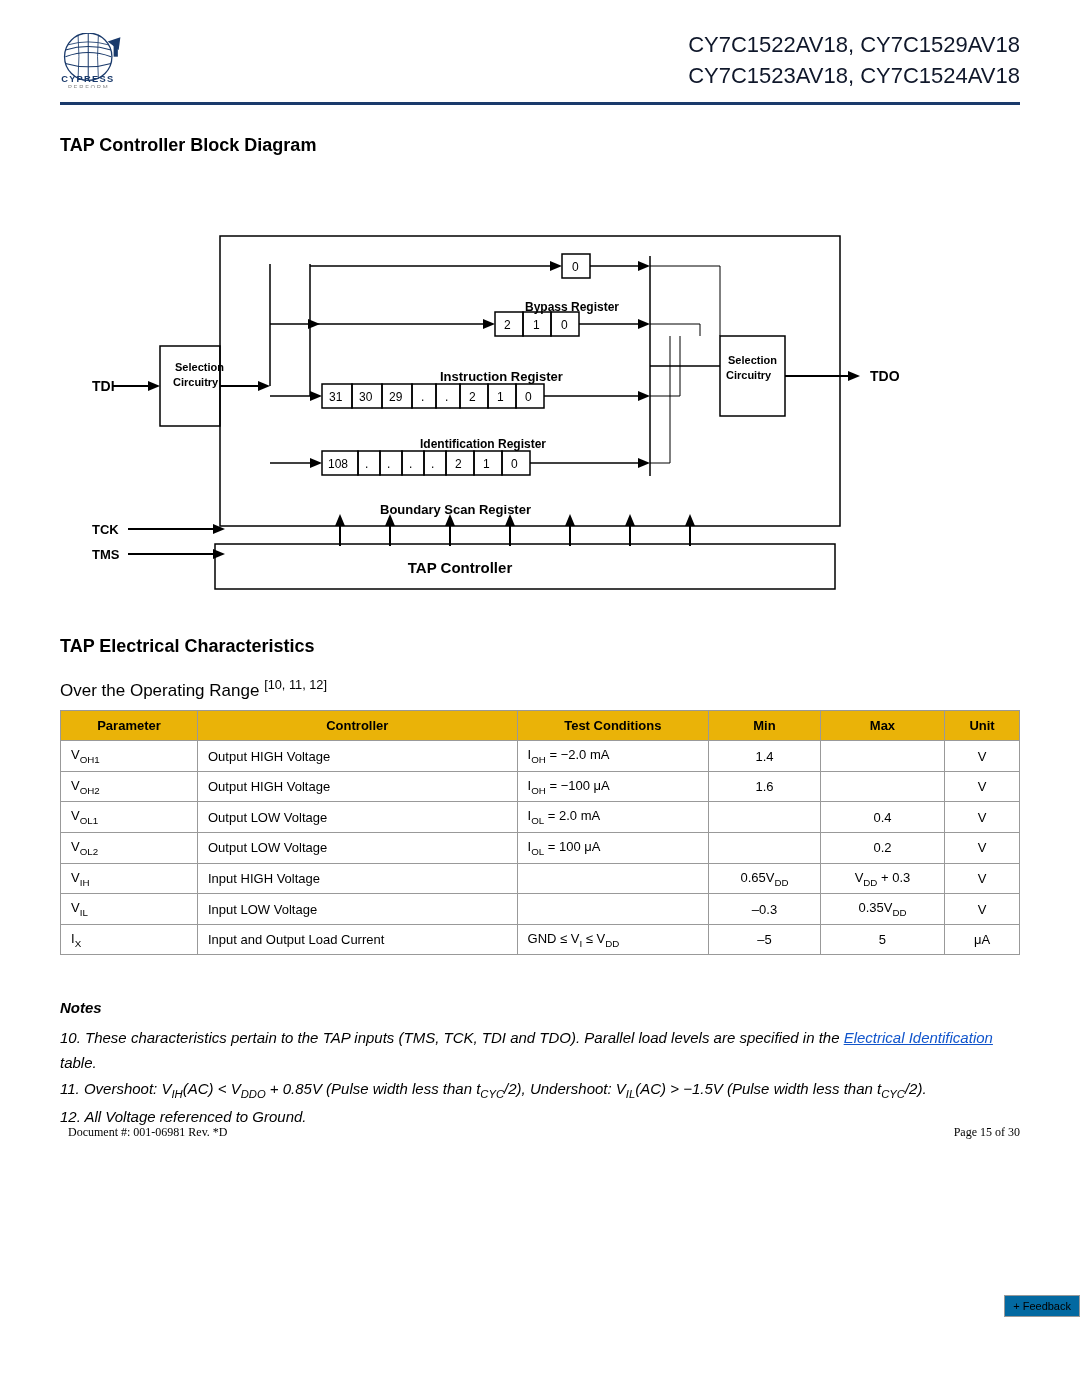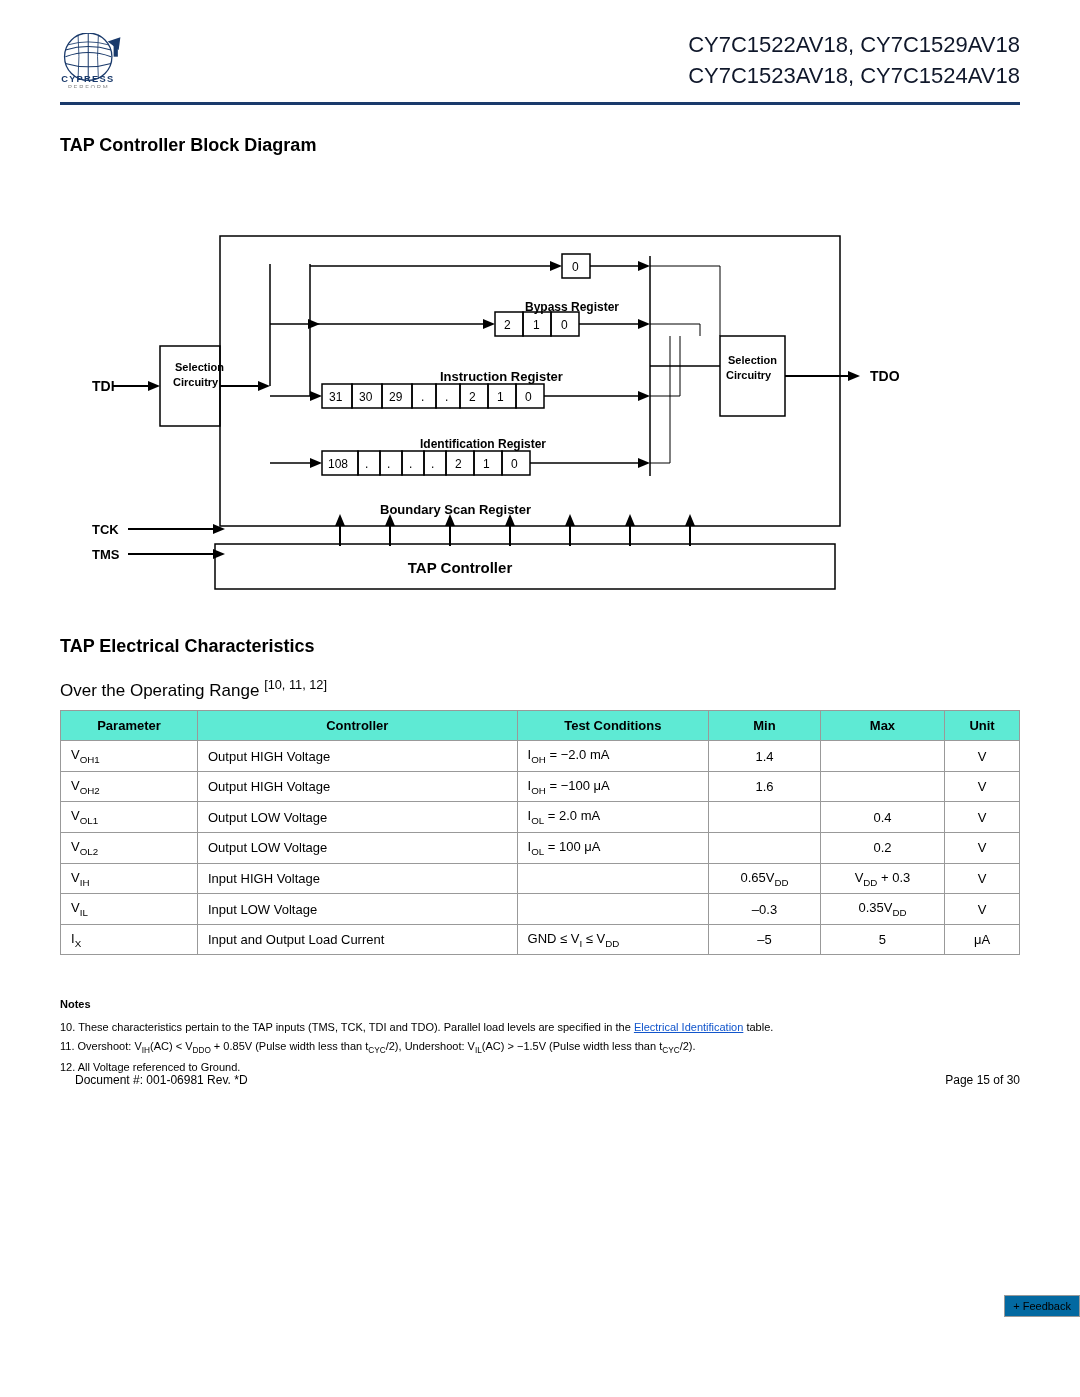--- a/index.html
+++ b/index.html
@@ -83,21 +83,21 @@
       margin-bottom: 10px;
     }
 
     .elec-table {
       width: 100%;
       border-collapse: collapse;
       font-size: 13px;
     }
 
     .elec-table th {
-      background: #5eead4;
+      background: #eab308;
       border: 1px solid #999;
       padding: 7px 10px;
       font-weight: bold;
       text-align: center;
     }
 
     .elec-table td {
       border: 1px solid #999;
       padding: 6px 10px;
     }
@@ -107,44 +107,46 @@
       margin-left: 44px;
     }
 
     .elec-table td.center {
       text-align: center;
     }
 
     
     .notes-section {
       margin-top: 32px;
-      font-size: 11px;
+      font-size: 15px;
       line-height: 1.7;
+      font-style: italic;
     }
 
     .notes-title {
       font-weight: bold;
       margin-bottom: 4px;
     }
 
     .notes-link {
       color: #1155cc;
       text-decoration: underline;
     }
 
     
     .footer {
       position: absolute;
       bottom: 20px;
-      left: 75px;
+      left: 68px;
       right: 60px;
       display: flex;
       justify-content: space-between;
       font-size: 12px;
       color: #000;
+      font-family: Liberation Serif, serif;
     }
 
     
     .feedback-tab {
       position: fixed;
       bottom: 80px;
       right: 0;
       background: #0369a1;
       border: 1px solid #999;
       padding: 4px 8px;

